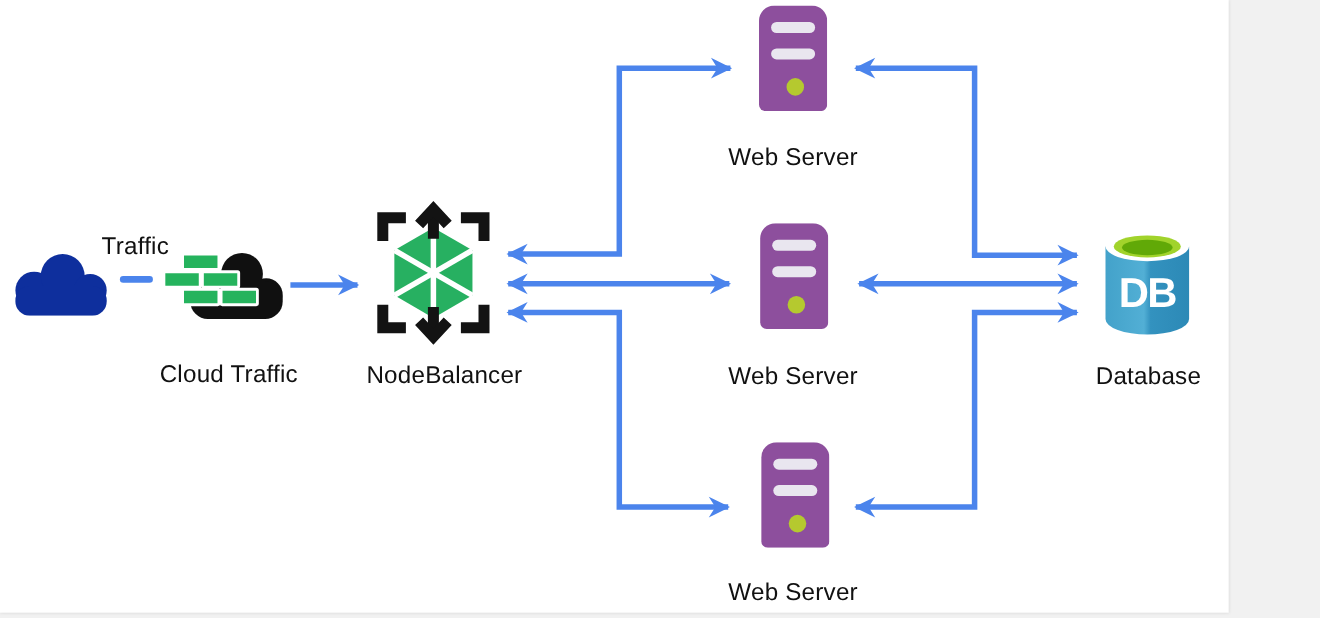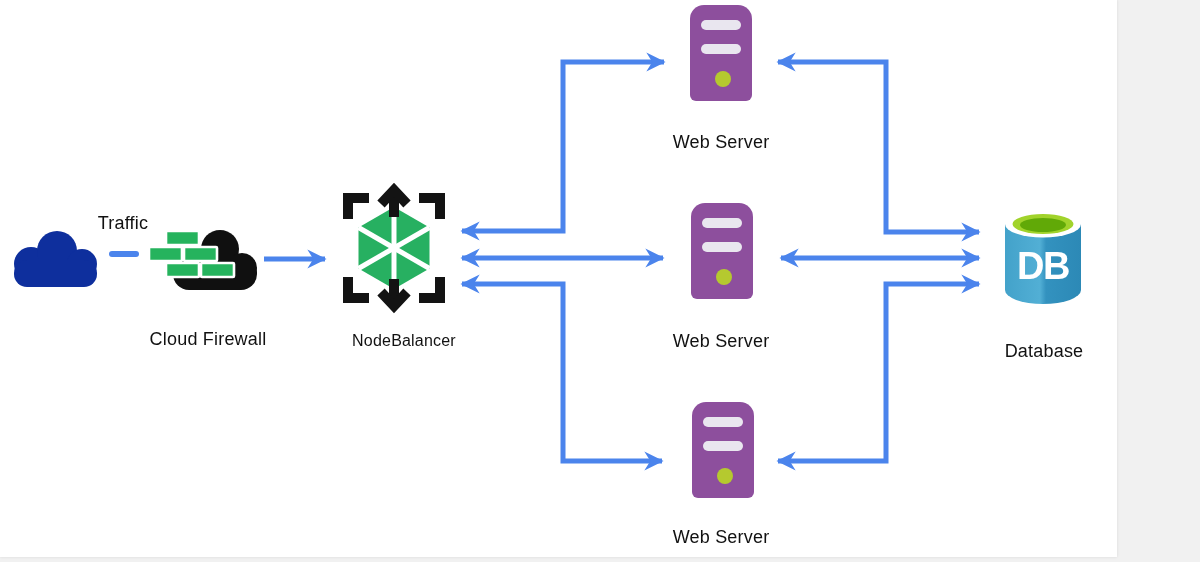--- a/index.html
+++ b/index.html
@@ -16,27 +16,27 @@
   .canvas{
     position:absolute;left:0;top:0;width:1117px;height:557px;
     background:#ffffff;
     box-shadow:0 0 3px rgba(0,0,0,0.10);
   }
   .icon{position:absolute;display:block;}
   .connectors{position:absolute;left:0;top:0;width:1200px;height:562px;}
   .node-label{
     position:absolute;
     transform:translateX(-50%);
-    font-size:18px;
+    font-size:22px;
     line-height:25px;
     color:#111111;
     white-space:nowrap;
     letter-spacing:0.2px;
   }
-  .node-label.nb{font-size:16px;}
+  .node-label.nb{font-size:22px;}
 </style>
 </head>
 <body>
 
 <div class="stage">
   <div class="canvas"></div>
 
   <svg class="connectors" viewBox="0 0 1200 562">
     <defs>
       <marker id="ah" viewBox="0 0 12 12" refX="10.6" refY="6" markerWidth="4.2" markerHeight="4.2" orient="auto-start-reverse" markerUnits="strokeWidth">
@@ -132,19 +132,19 @@
       </linearGradient>
     </defs>
     <path d="M1,15 V81 A38,14 0 0 0 77,81 V15 Z" fill="url(#dbg)"></path>
     <ellipse cx="39" cy="15" rx="38" ry="13.5" fill="#ffffff"></ellipse>
     <ellipse cx="39" cy="15" rx="30.5" ry="10" fill="#a1d32b"></ellipse>
     <ellipse cx="39" cy="16" rx="23" ry="7" fill="#61a907"></ellipse>
     <text x="39" y="70" text-anchor="middle" font-size="38" font-weight="bold" fill="#ffffff" letter-spacing="-1.5" font-family="&quot;Liberation Sans&quot;, sans-serif">DB</text>
   </svg>
 
   <div class="node-label" style="left:123px;top:211px;text-align:right;">Traffic</div>
-  <div class="node-label" style="left:208px;top:327px;">Cloud Firewall</div>
+  <div class="node-label" style="left:208px;top:327px;">Cloud Traffic</div>
   <div class="node-label nb" style="left:404px;top:328px;">NodeBalancer</div>
   <div class="node-label" style="left:721px;top:130px;">Web Server</div>
   <div class="node-label" style="left:721px;top:329px;">Web Server</div>
   <div class="node-label" style="left:721px;top:525px;">Web Server</div>
-  <div class="node-label" style="left:1044px;top:339px;">Database</div>
+  <div class="node-label" style="left:1044px;top:329px;">Database</div>
 </div>
 
 </body></html>

